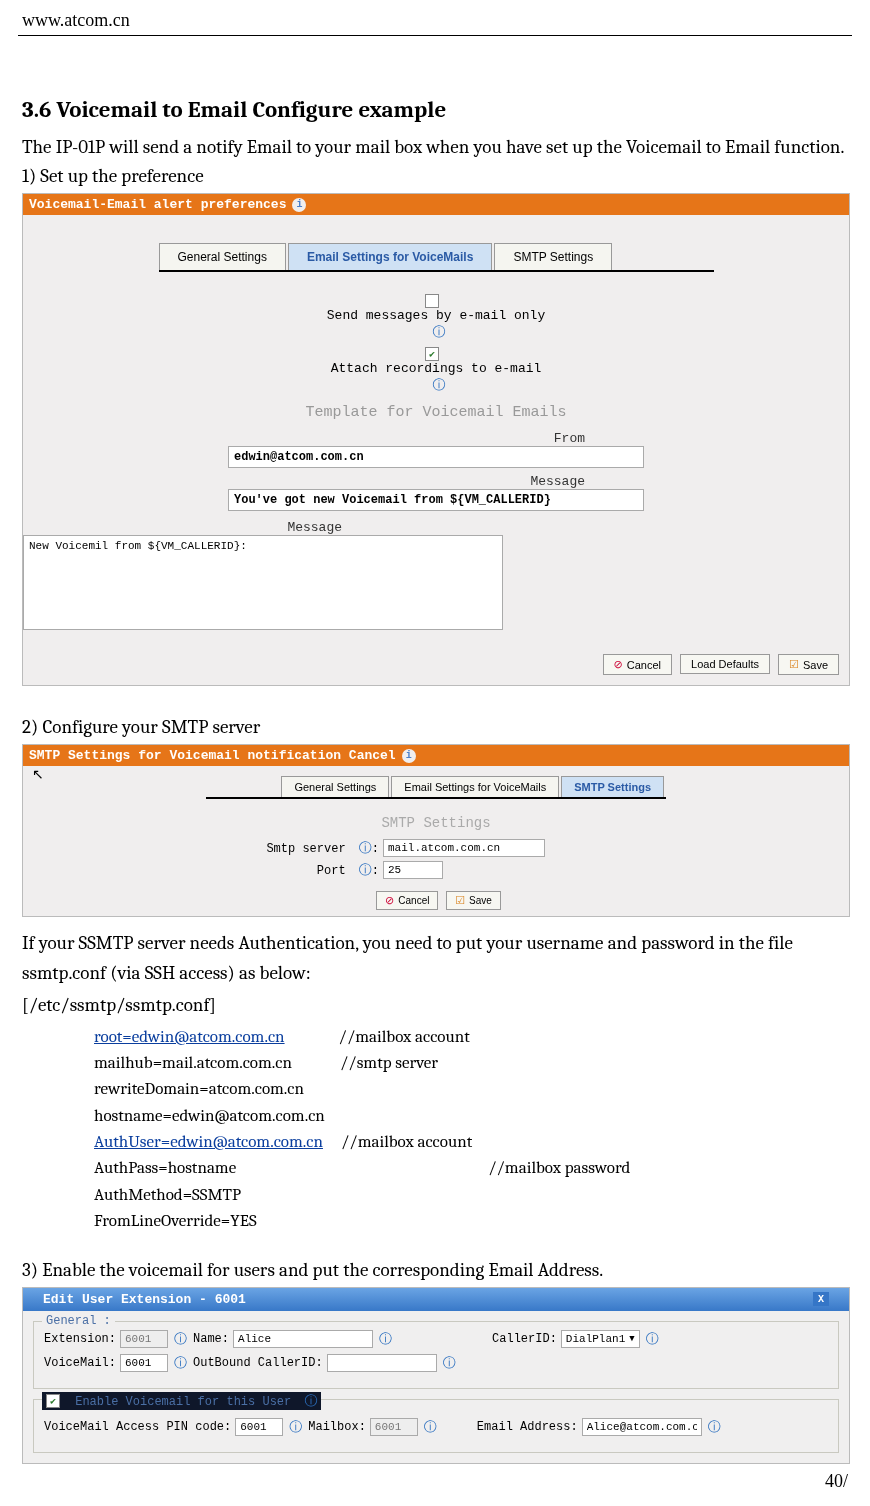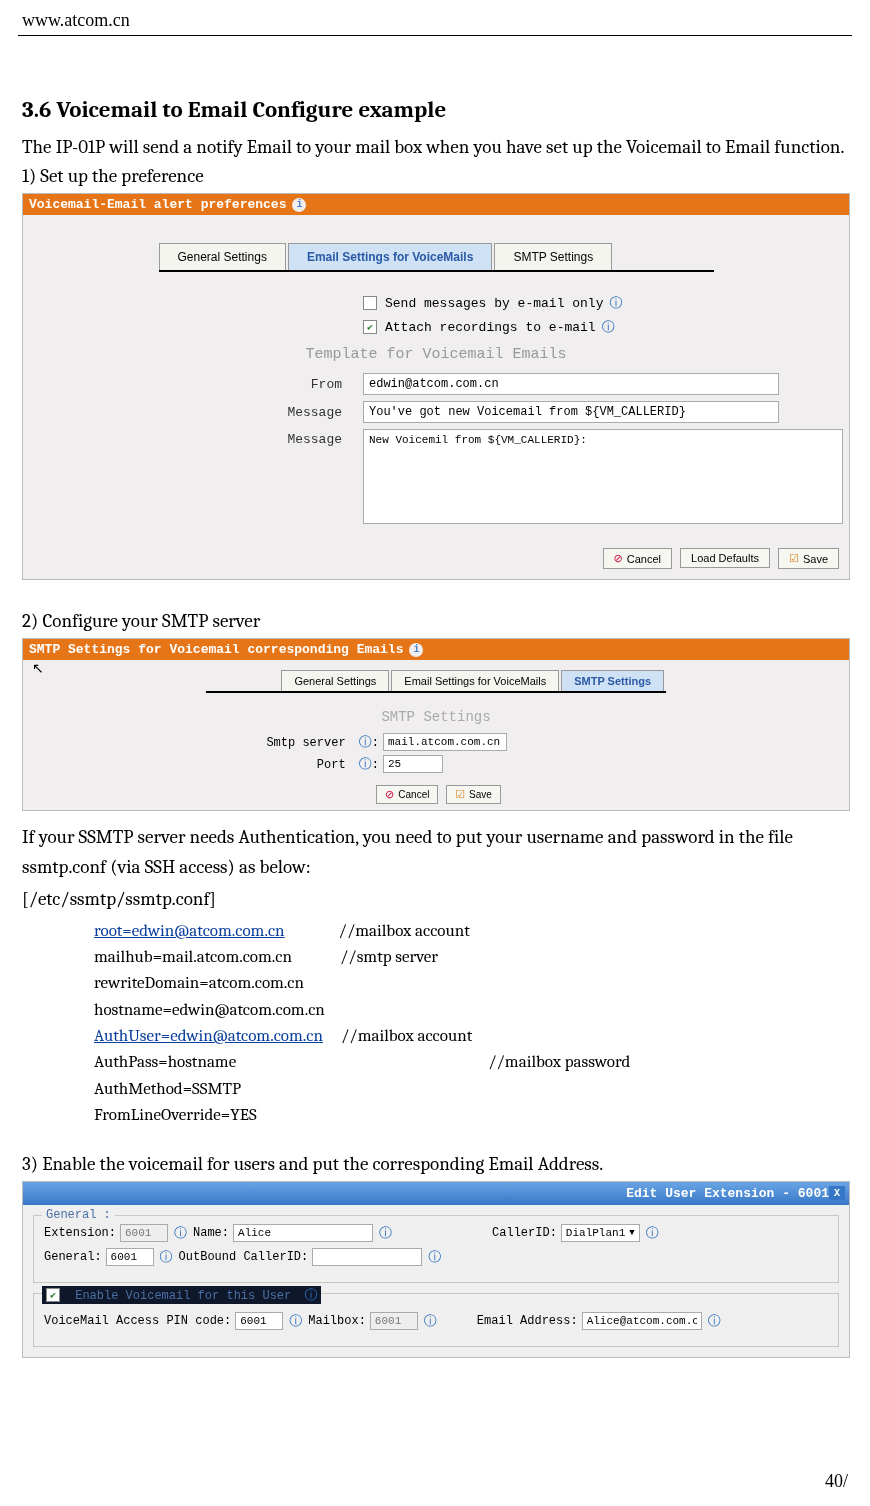--- a/index.html
+++ b/index.html
@@ -12,55 +12,55 @@
 .step-text { font-size: 19px; margin-bottom: 6px; }
 
 .panel1 { border: 1px solid #bbb; width: 828px; background: #f0eeee; margin-bottom: 30px; }
 .orange-bar { background: #e67518; color: #fff; font-family: 'Courier New', monospace; font-size: 13px; font-weight: bold; padding: 3px 6px; display: flex; align-items: center; }
 .orange-bar .info-chip { margin-left: 6px; color: #4a7fc9; background: #f0eeee; width: 14px; height: 14px; border-radius: 7px; font-size: 10px; display: inline-flex; align-items: center; justify-content: center; }
 .tabs-row { display: flex; justify-content: center; padding-top: 28px; }
 .tabs-inner { display: flex; align-items: flex-end; border-bottom: 2px solid #000; width: 555px; }
 .tab { font-family: Verdana, sans-serif; font-size: 12px; padding: 6px 18px; border: 1px solid #999; border-bottom: none; background: #f5f5f0; margin-right: 2px; }
 .tab.active { background: #cfe1f4; color: #2a5aa5; font-weight: bold; }
 .form-area { padding: 22px 0 8px; font-family: 'Courier New', monospace; font-size: 13px; }
-.form-row { display: flex; align-items: center; margin-bottom: 6px; }
+.form-row { display: flex; align-items: center; margin-bottom: 6px; flex-direction: column; }
 .form-label { width: 340px; text-align: right; padding-right: 21px; color: #333; }
 .checkbox { width: 14px; height: 14px; border: 1px solid #888; background: #fff; display: inline-flex; align-items: center; justify-content: center; margin-right: 8px; font-size: 10px; color: #2a7a2a; }
 .info-icon { color: #2b6fbf; font-size: 13px; margin-left: 6px; font-family: serif; }
 .template-title { text-align: center; color: #999; font-size: 15px; font-family: 'Courier New', monospace; margin: 10px 0 10px; }
 .text-input { border: 1px solid #aaa; background: #fff; font-family: 'Courier New', monospace; font-size: 12px; padding: 3px 5px; }
-.wide-input { width: 416px; }
+.wide-input { width: 416px; font-weight: bold; }
 .message-box { width: 480px; height: 95px; border: 1px solid #aaa; background: #fff; font-size: 11px; padding: 4px 5px; font-family: 'Courier New', monospace; }
 .align-top { align-items: flex-start; }
 .align-top .form-label { padding-top: 3px; }
 .button-row { text-align: right; padding: 10px 10px 10px 0; font-family: Verdana, sans-serif; font-size: 11px; }
 .btn { border: 1px solid #999; background: #f7f7f2; padding: 3px 10px; margin-left: 5px; display: inline-flex; align-items: center; }
 .btn-ico { margin-right: 4px; font-size: 11px; }
 .ico-cancel { color: #c03; }
 .ico-save { color: #d9801a; }
 
 .panel2 { border: 1px solid #bbb; width: 828px; background: #f0eeee; margin-bottom: 12px; }
 .cursor { position: absolute; left: 32px; font-size: 14px; }
 .panel2 .tabs-row { padding-top: 10px; }
 .panel2 .tabs-inner { width: 460px; font-size: 11px; justify-content: flex-end; }
 .panel2 .tab { font-size: 11px; padding: 4px 12px; }
 .smtp-title { text-align: center; color: #aaa; font-family: 'Courier New', monospace; font-size: 14px; margin: 16px 0 8px; }
 .smtp-form { font-family: 'Courier New', monospace; font-size: 12px; }
 .smtp-row { display: flex; align-items: center; margin-bottom: 4px; }
 .smtp-label { width: 360px; text-align: right; padding-right: 4px; }
-.smtp-input { border: 1px solid #aaa; background: #fff; font-family: 'Courier New', monospace; font-size: 11px; padding: 2px 4px; width: 124px; }
+.smtp-input { border: 1px solid #aaa; background: #fff; font-family: 'Courier New', monospace; font-size: 11px; padding: 2px 4px; width: 162px; }
 .panel2 .button-row { text-align: center; font-size: 10px; padding: 8px 0 6px; }
 .panel2 .btn { padding: 2px 8px; }
 
 .conf-line { font-size: 17px; padding-left: 72px; line-height: 1.55; }
 .conf-link { color: #0a3e9e; text-decoration: underline; }
 .conf-comment { display: inline-block; }
 
 .panel3 { border: 1px solid #bbb; width: 828px; background: #f0efef; margin-top: 6px; }
-.blue-bar { background: linear-gradient(#6aa4e4, #3878c8); color: #fff; font-family: 'Courier New', monospace; font-size: 13px; font-weight: bold; padding: 4px 4px; display: flex; justify-content: flex-end; align-items: center; }
+.blue-bar { background: linear-gradient(#6aa4e4, #3878c8); color: #fff; font-family: 'Courier New', monospace; font-size: 13px; font-weight: bold; padding: 4px 20px; display: flex; justify-content: space-between; align-items: center; }
 .blue-bar .xbtn { background: #3576c7; color: #fff; width: 16px; height: 14px; font-size: 10px; display: inline-flex; align-items: center; justify-content: center; font-weight: bold; }
 .fieldset { border: 1px solid #c9c9c0; margin: 10px; padding: 8px 10px 10px; font-family: 'Courier New', monospace; font-size: 12px; position: relative; }
 .legend { position: absolute; top: -8px; left: 8px; background: #f0efef; padding: 0 4px; color: #4a6fa5; font-size: 12px; }
 .fs-row { display: flex; align-items: center; flex-wrap: wrap; margin-bottom: 6px; }
 .fs-label { margin-right: 4px; }
 .sm-input { border: 1px solid #aaa; background: #fff; font-size: 11px; padding: 2px 4px; font-family: 'Courier New', monospace; }
 .disabled-input { background: #eee; color: #777; }
 .select-box { border: 1px solid #aaa; background: #fff; font-size: 11px; padding: 2px 4px; display: inline-flex; align-items: center; font-family: 'Courier New', monospace; }
 .select-box .arrow { margin-left: 4px; font-size: 9px; }
 .gap { display: inline-block; }
@@ -132,21 +132,21 @@
           <span class="btn-ico ico-save">☑</span>
           <span>Save</span>
         </span>
     </div>
   </div>
 
   <div class="step-text">2)   Configure your SMTP server</div>
 
   <div class="panel2">
     <div class="orange-bar">
-      <span>SMTP Settings for Voicemail corresponding Emails</span>
+      <span>SMTP Settings for Voicemail notification Cancel</span>
       <span class="info-chip">i</span>
     </div>
     <span class="cursor">↖</span>
     <div class="tabs-row">
       <div class="tabs-inner">
         <div class="tab">General Settings</div>
         <div class="tab">Email Settings for VoiceMails</div>
         <div class="tab active">SMTP Settings</div>
       </div>
     </div>
@@ -203,21 +203,21 @@
         <span class="info-icon">ⓘ</span>
         <span class="gap" style="width:100px"></span>
         <span class="fs-label">CallerID:</span>
         <span class="select-box">
             <span>DialPlan1</span>
             <span class="arrow">▼</span>
           </span>
         <span class="info-icon">ⓘ</span>
       </div>
       <div class="fs-row">
-        <span class="fs-label">General:</span>
+        <span class="fs-label">VoiceMail:</span>
         <input class="sm-input" style="width: 48px;" value="6001">
         <span class="info-icon">ⓘ</span>
         <span class="fs-label" style="margin-left:6px">OutBound CallerID:</span>
         <input class="sm-input" style="width: 110px;" value="">
         <span class="info-icon">ⓘ</span>
       </div>
     </div>
     <div class="fieldset">
       <div class="legend" style="background:#0f172a;">
         <span class="checkbox" style="vertical-align:middle">✔</span>

